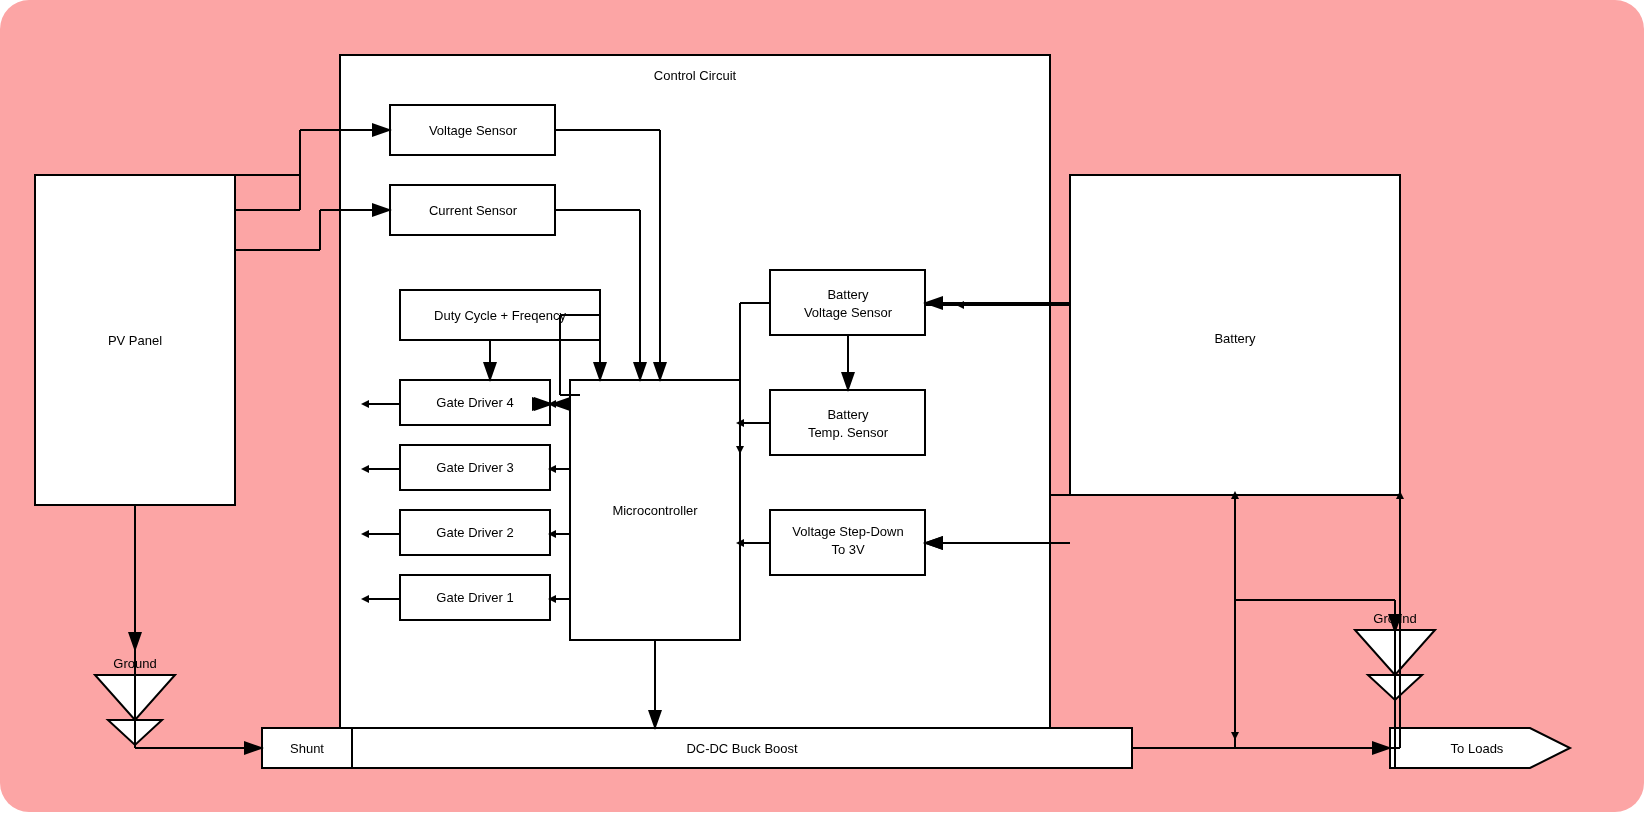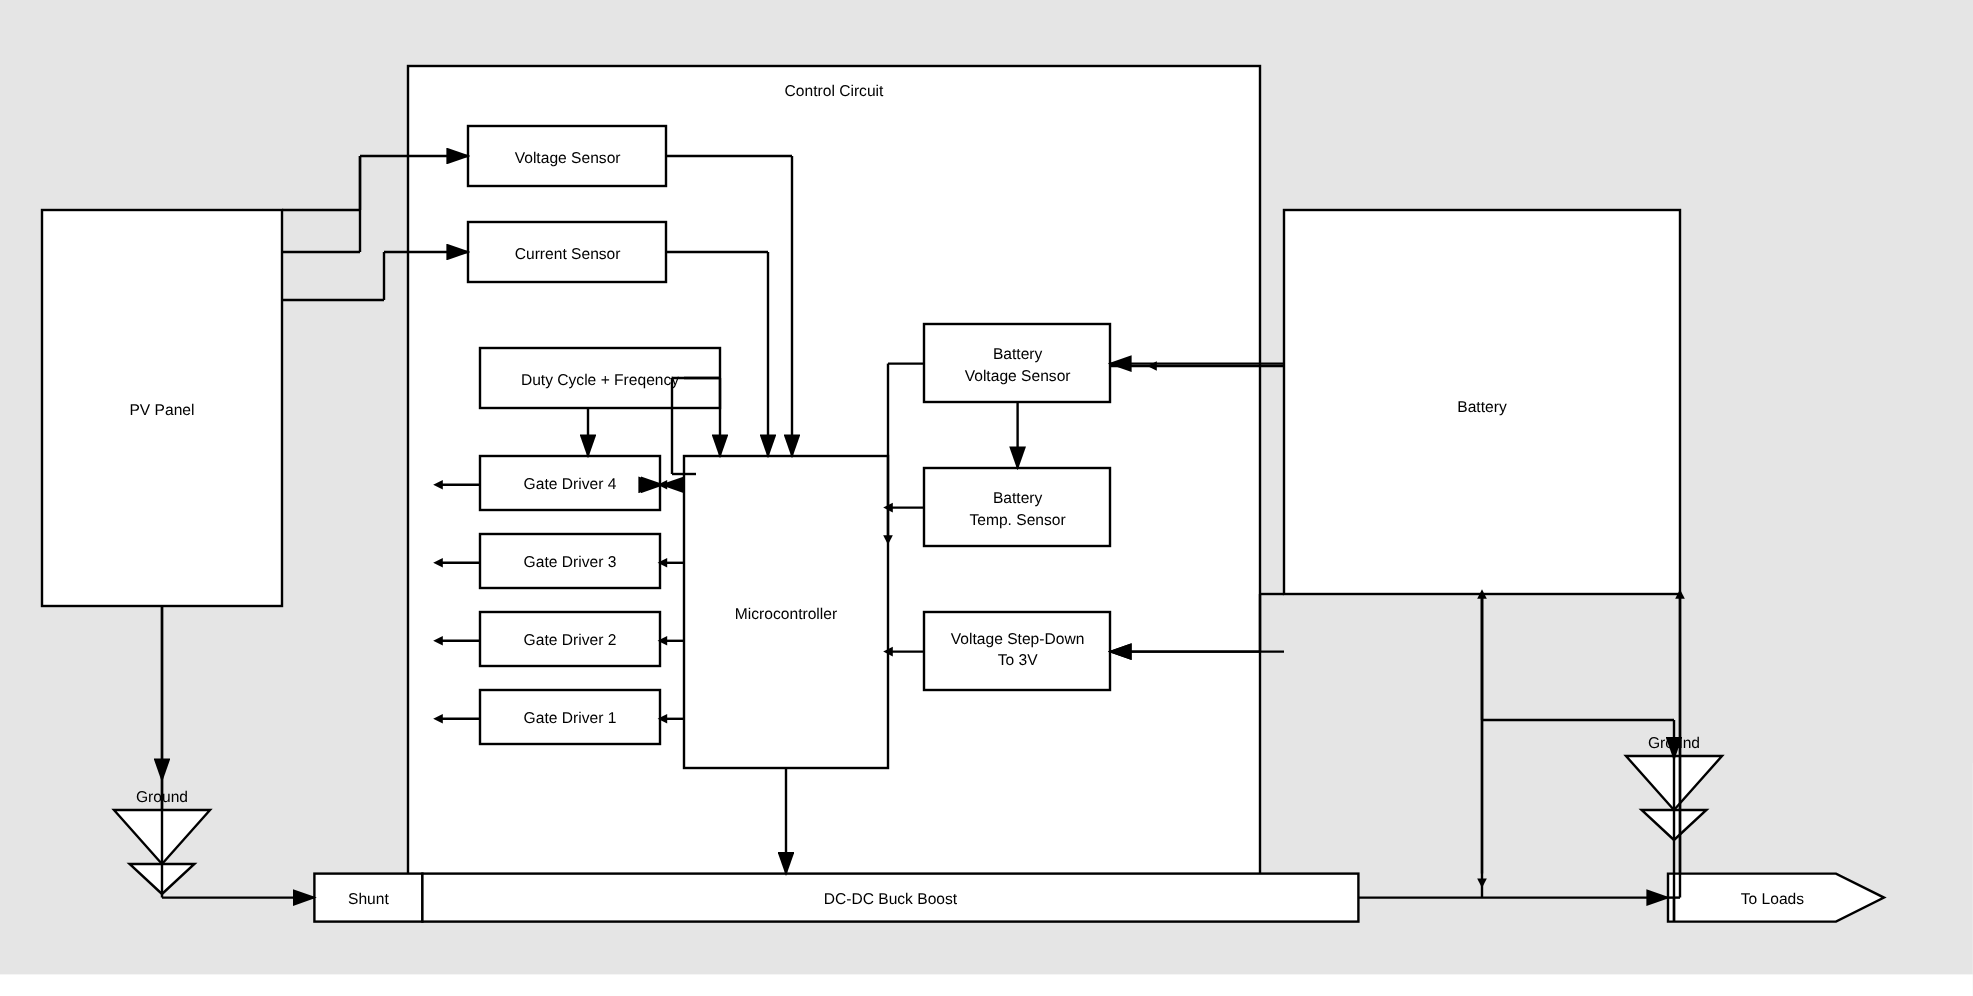--- a/index.html
+++ b/index.html
@@ -9,21 +9,22 @@
       font-size: 13px;
       width: 1644px;
       height: 830px;
       overflow: hidden;
       position: relative;
     }
     .diagram-container {
       width: 1644px;
       height: 812px;
       position: relative;
-      background: #e5e5e5;
+      background: #fca5a5;
+      border-radius: 29px;
     }
     svg {
       position: absolute;
       top: 0; left: 0;
       width: 1644px;
       height: 830px;
     }
     
     .box {
       fill: white;

